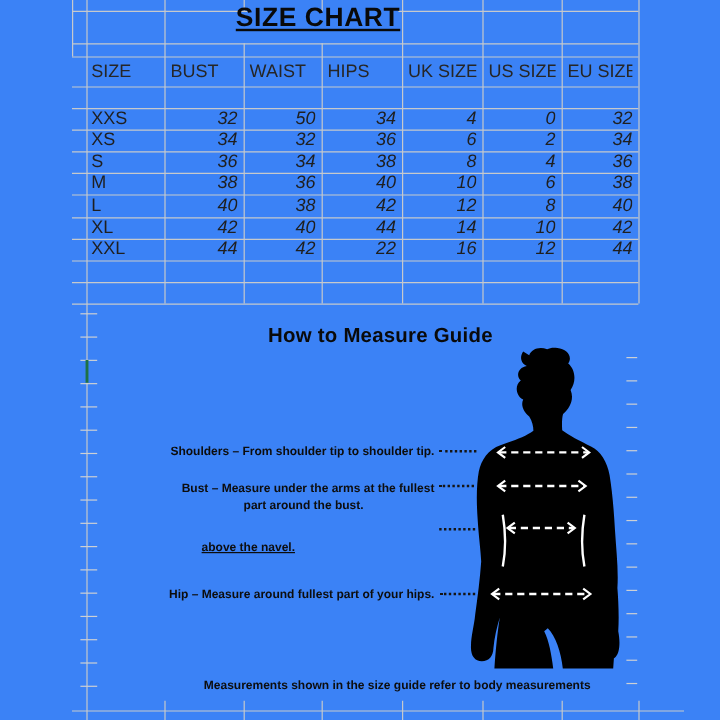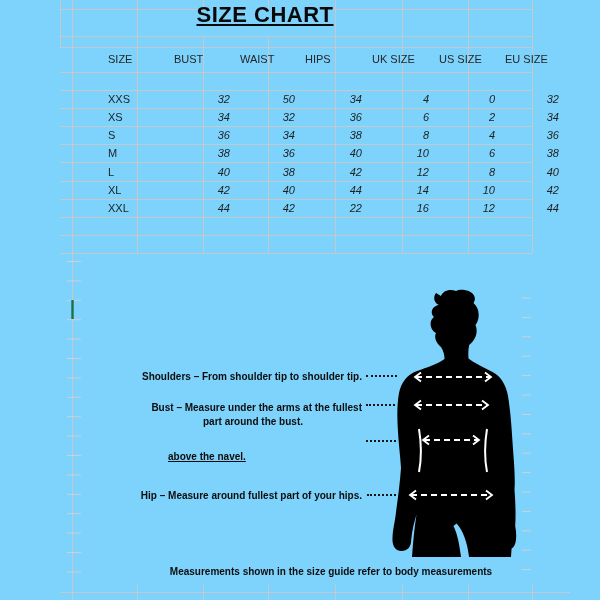--- a/index.html
+++ b/index.html
@@ -1,26 +1,26 @@
 <!DOCTYPE html>
 <html><head>
 <meta charset="utf-8">
 <style>
   html,body{margin:0;padding:0;background:#ffffff;}
   .canvas{
-    position:relative;width:600px;height:600px;background:#7dd3fc;overflow:hidden;
+    position:relative;width:600px;height:600px;background:#3b82f6;overflow:hidden;
     font-family:"Liberation Sans","DejaVu Sans",sans-serif;
   }
   svg.layer{position:absolute;left:0;top:0;}
   .sheet-title{
     position:absolute;left:150px;top:2px;width:230px;text-align:center;
     font-size:22px;font-weight:bold;text-decoration:underline;
     letter-spacing:.5px;color:#090909;white-space:nowrap;
   }
-  .cell{position:absolute;font-size:11px;color:#1f1f1f;white-space:nowrap;overflow:hidden;margin-left:32px;}
+  .cell{position:absolute;font-size:15px;color:#1f1f1f;white-space:nowrap;overflow:hidden;}
   .cell.hdr{color:#262626;}
   .cell.num{text-align:right;font-style:italic;}
   .guide-heading{
     position:absolute;left:167px;top:270px;width:300px;text-align:center;
     font-size:17px;font-weight:bold;color:#0a0a0a;white-space:nowrap;letter-spacing:.2px;
   }
   .measure{
     position:absolute;font-size:10px;font-weight:bold;color:#0d0d0d;white-space:nowrap;
   }
   .measure.r{text-align:right;}
@@ -163,20 +163,21 @@
       <div class="cell num" style="left: 473px; top: 180.75px; width: 54px; height: 18.15px; line-height: 18.15px;">42</div>
       <div class="cell lbl" style="left: 76px; top: 198.9px; width: 56px; height: 18.15px; line-height: 18.15px;">XXL</div>
       <div class="cell num" style="left: 142px; top: 198.9px; width: 56px; height: 18.15px; line-height: 18.15px;">44</div>
       <div class="cell num" style="left: 208px; top: 198.9px; width: 55px; height: 18.15px; line-height: 18.15px;">42</div>
       <div class="cell num" style="left: 273px; top: 198.9px; width: 57px; height: 18.15px; line-height: 18.15px;">22</div>
       <div class="cell num" style="left: 340px; top: 198.9px; width: 57px; height: 18.15px; line-height: 18.15px;">16</div>
       <div class="cell num" style="left: 407px; top: 198.9px; width: 56px; height: 18.15px; line-height: 18.15px;">12</div>
       <div class="cell num" style="left: 473px; top: 198.9px; width: 54px; height: 18.15px; line-height: 18.15px;">44</div>
     </div>
 
+  <div class="guide-heading">How to Measure Guide</div>
 
   <div class="measure r" style="left:100px;top:402px;width:262px;">Bust – Measure under the arms at the fullest</div>
   <div class="measure r" style="left:100px;top:371px;width:262px;">Shoulders – From shoulder tip to shoulder tip.</div>
   <div class="measure" style="left:203px;top:416px;">part around the bust.</div>
   <div class="measure" style="left:168px;top:451px;text-decoration:underline;">above the navel.</div>
   <div class="measure r" style="left:100px;top:490px;width:262px;">Hip – Measure around fullest part of your hips.</div>
 
   <div class="leader" style="left:366px;top:375px;width:31px;"></div>
   <div class="leader" style="left:366px;top:404px;width:29px;"></div>
   <div class="leader" style="left:366px;top:440px;width:30px;"></div>

